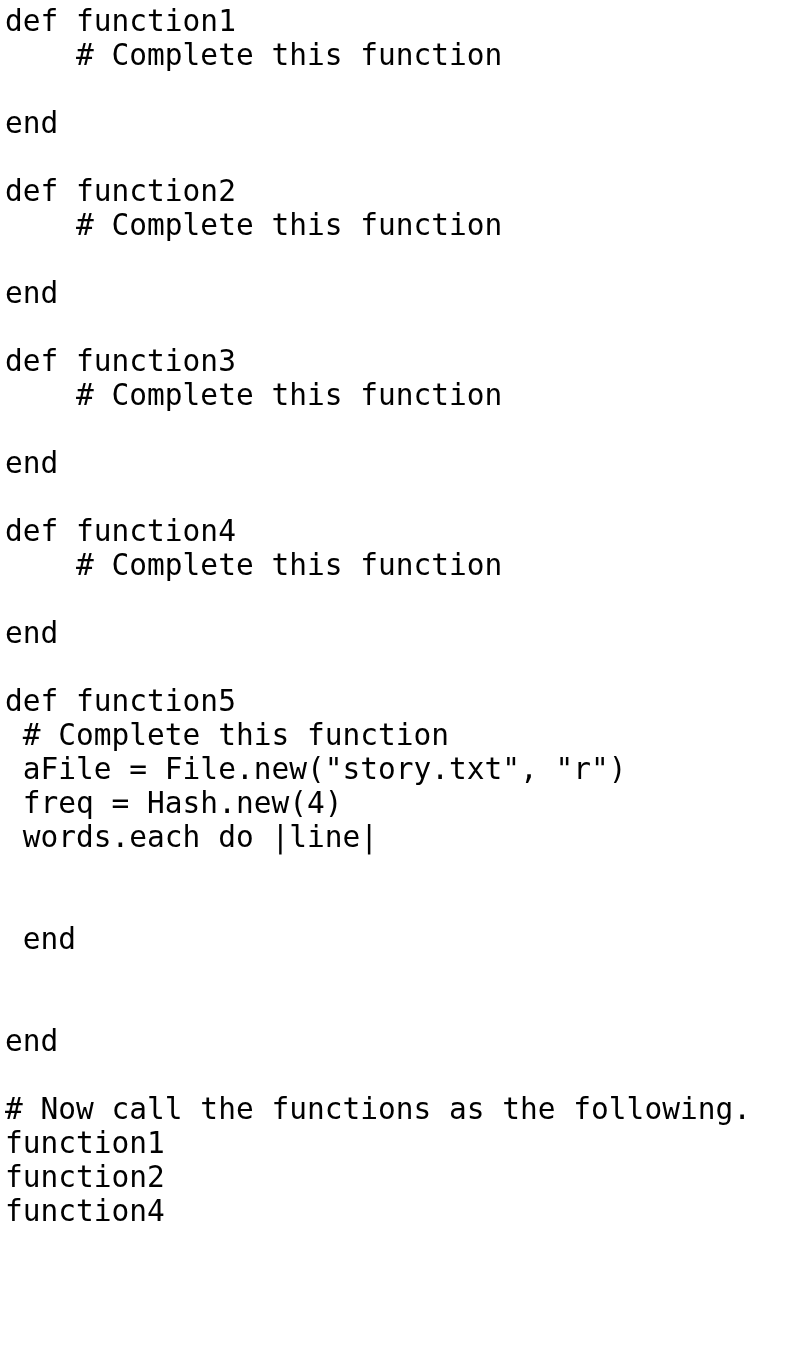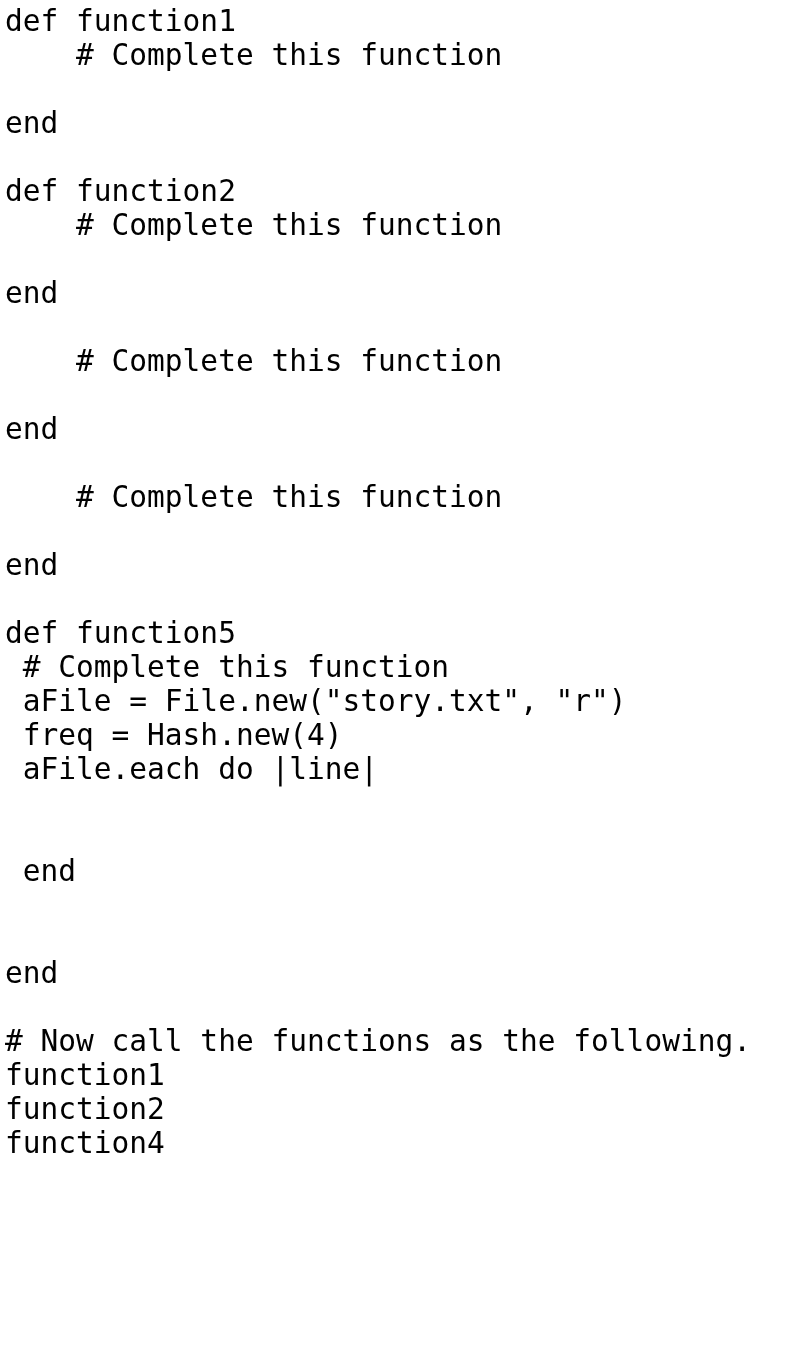--- a/index.html
+++ b/index.html
@@ -46,33 +46,35 @@
     <span class="code-line">def function1</span>
     <span class="code-line">    # Complete this function</span>
     <span class="code-line blank"></span>
     <span class="code-line">end</span>
     <span class="code-line blank"></span>
     <span class="code-line">def function2</span>
     <span class="code-line">    # Complete this function</span>
     <span class="code-line blank"></span>
     <span class="code-line">end</span>
     <span class="code-line blank"></span>
+    <span class="code-line">def function3</span>
     <span class="code-line">    # Complete this function</span>
     <span class="code-line blank"></span>
     <span class="code-line">end</span>
     <span class="code-line blank"></span>
+    <span class="code-line">def function4</span>
     <span class="code-line">    # Complete this function</span>
     <span class="code-line blank"></span>
     <span class="code-line">end</span>
     <span class="code-line blank"></span>
     <span class="code-line">def function5</span>
     <span class="code-line"> # Complete this function</span>
     <span class="code-line"> aFile = File.new("story.txt", "r")</span>
     <span class="code-line"> freq = Hash.new(4)</span>
-    <span class="code-line"> aFile.each do |line|</span>
+    <span class="code-line"> words.each do |line|</span>
     <span class="code-line blank"></span>
     <span class="code-line blank"></span>
     <span class="code-line"> end</span>
     <span class="code-line blank"></span>
     <span class="code-line blank"></span>
     <span class="code-line">end</span>
     <span class="code-line blank"></span>
     <span class="code-line"># Now call the functions as the following.</span>
     <span class="code-line">function1</span>
     <span class="code-line">function2</span>

